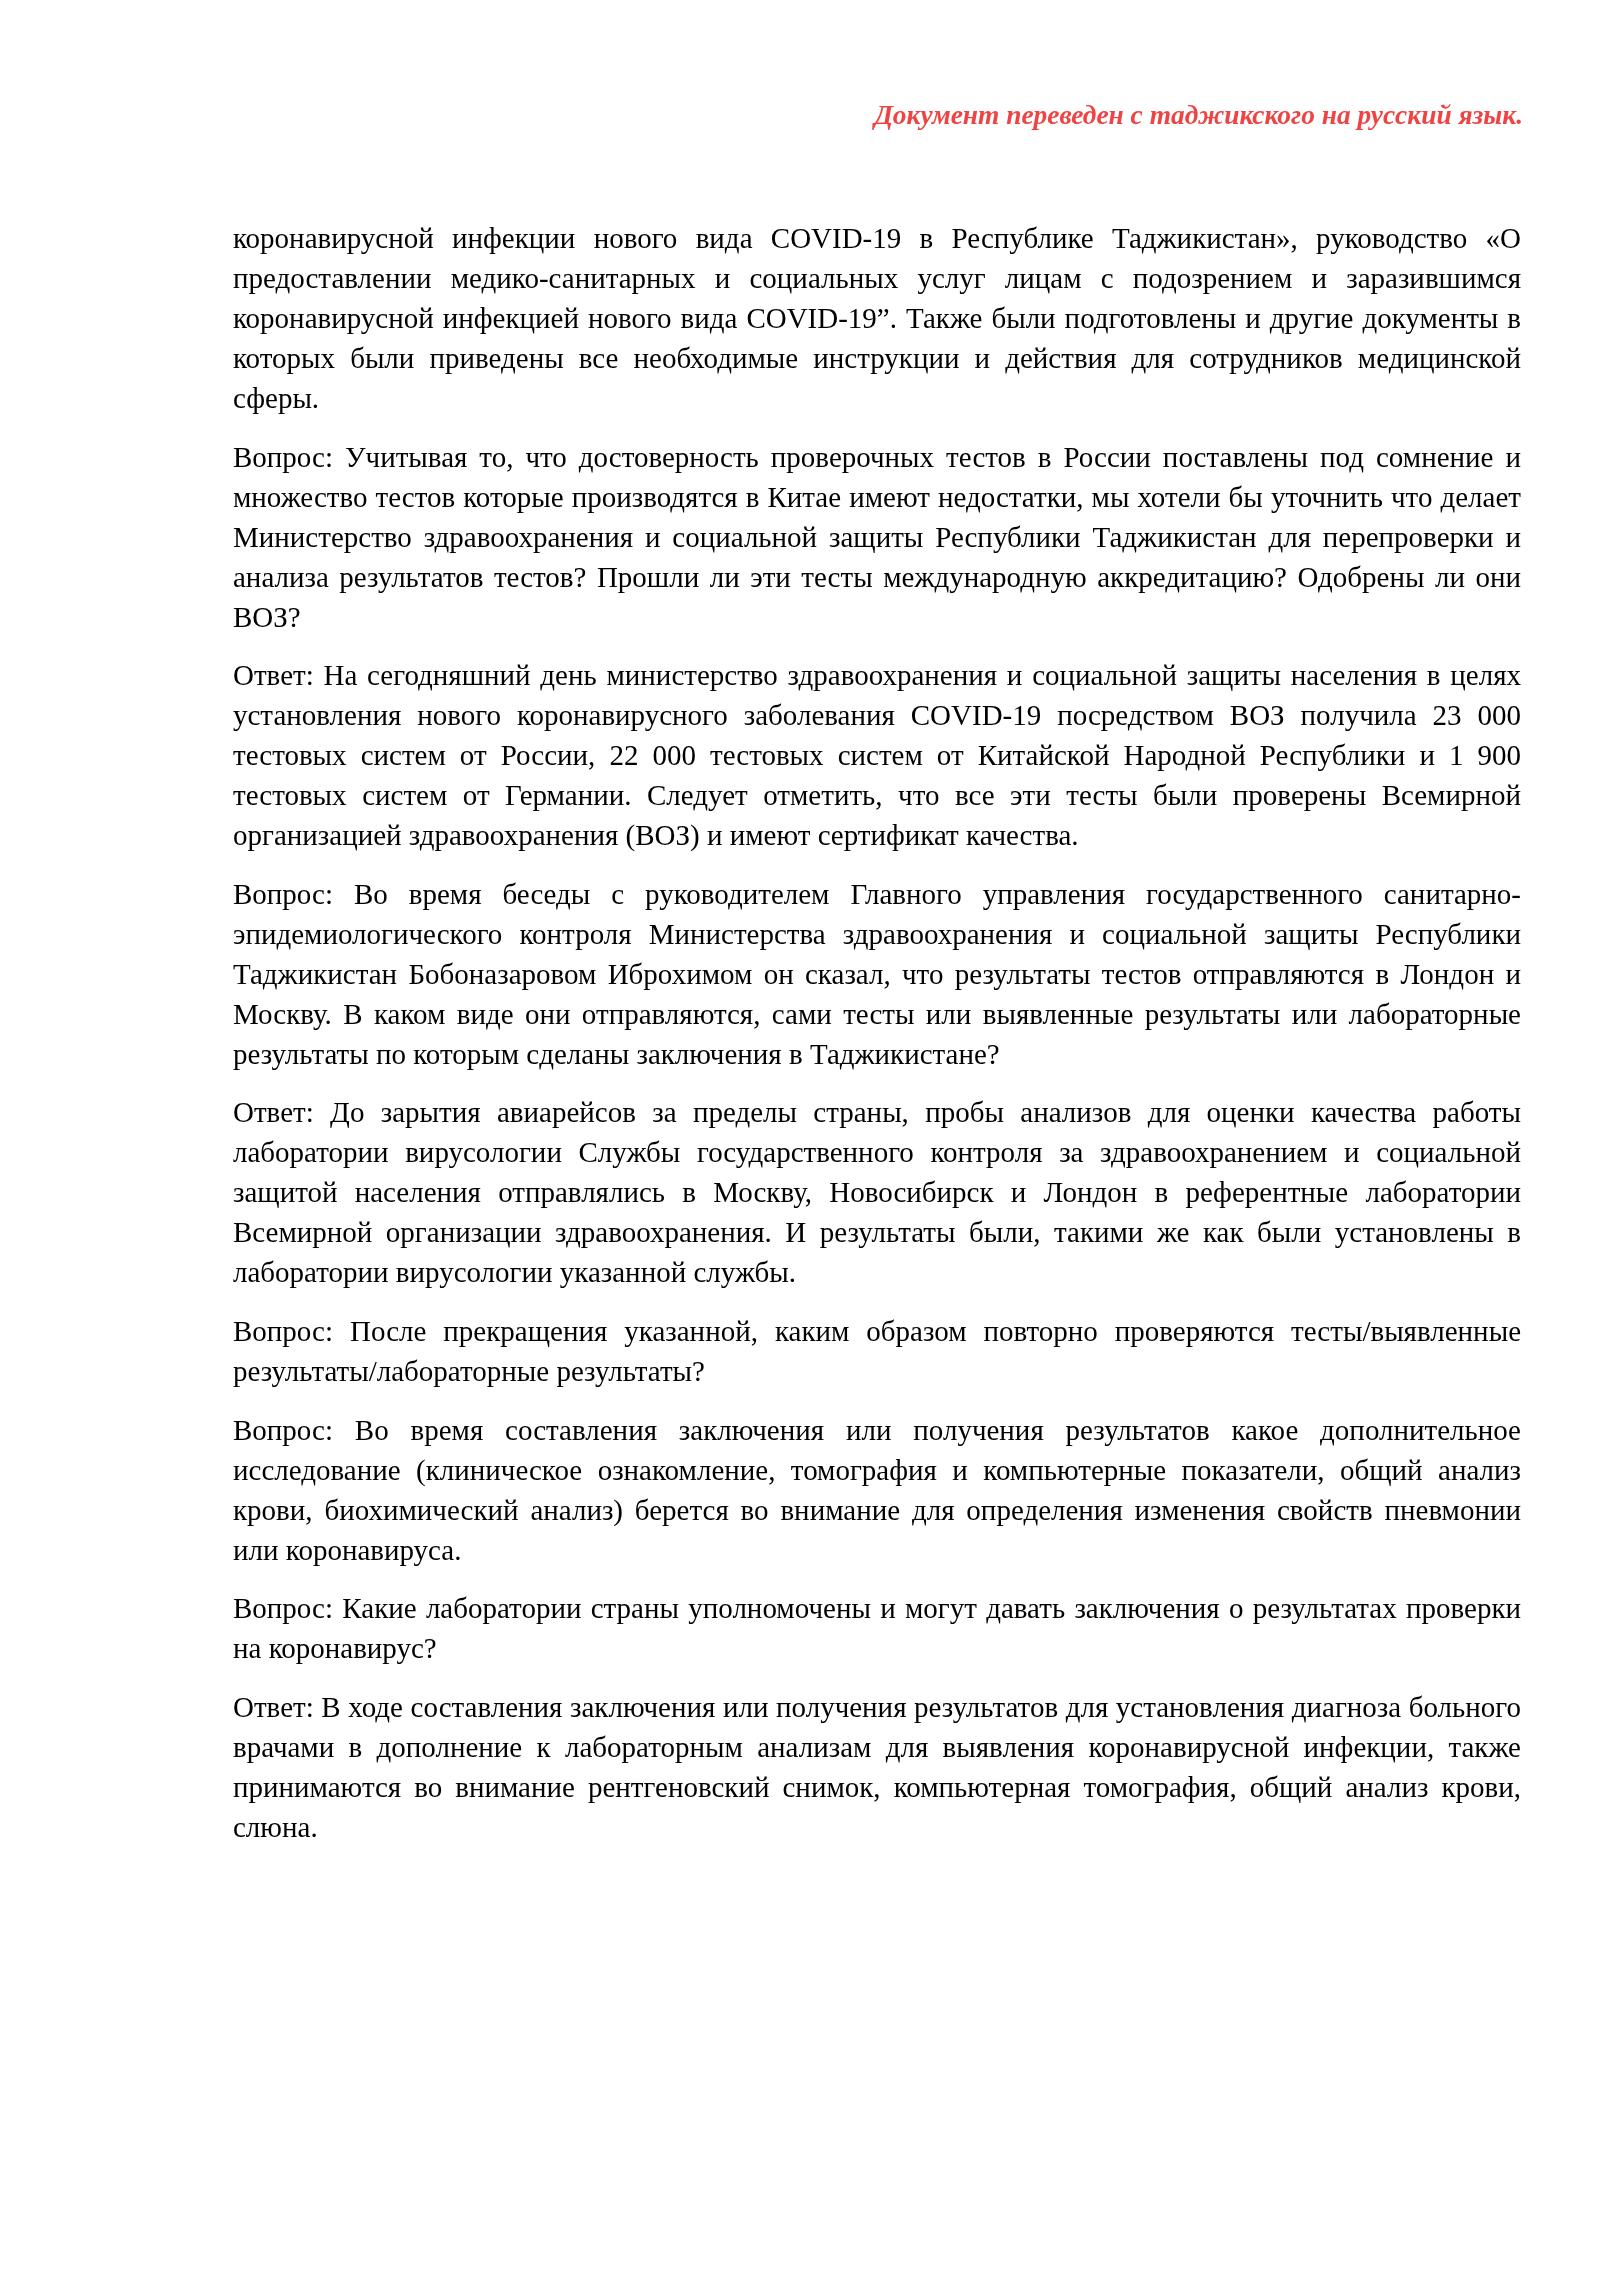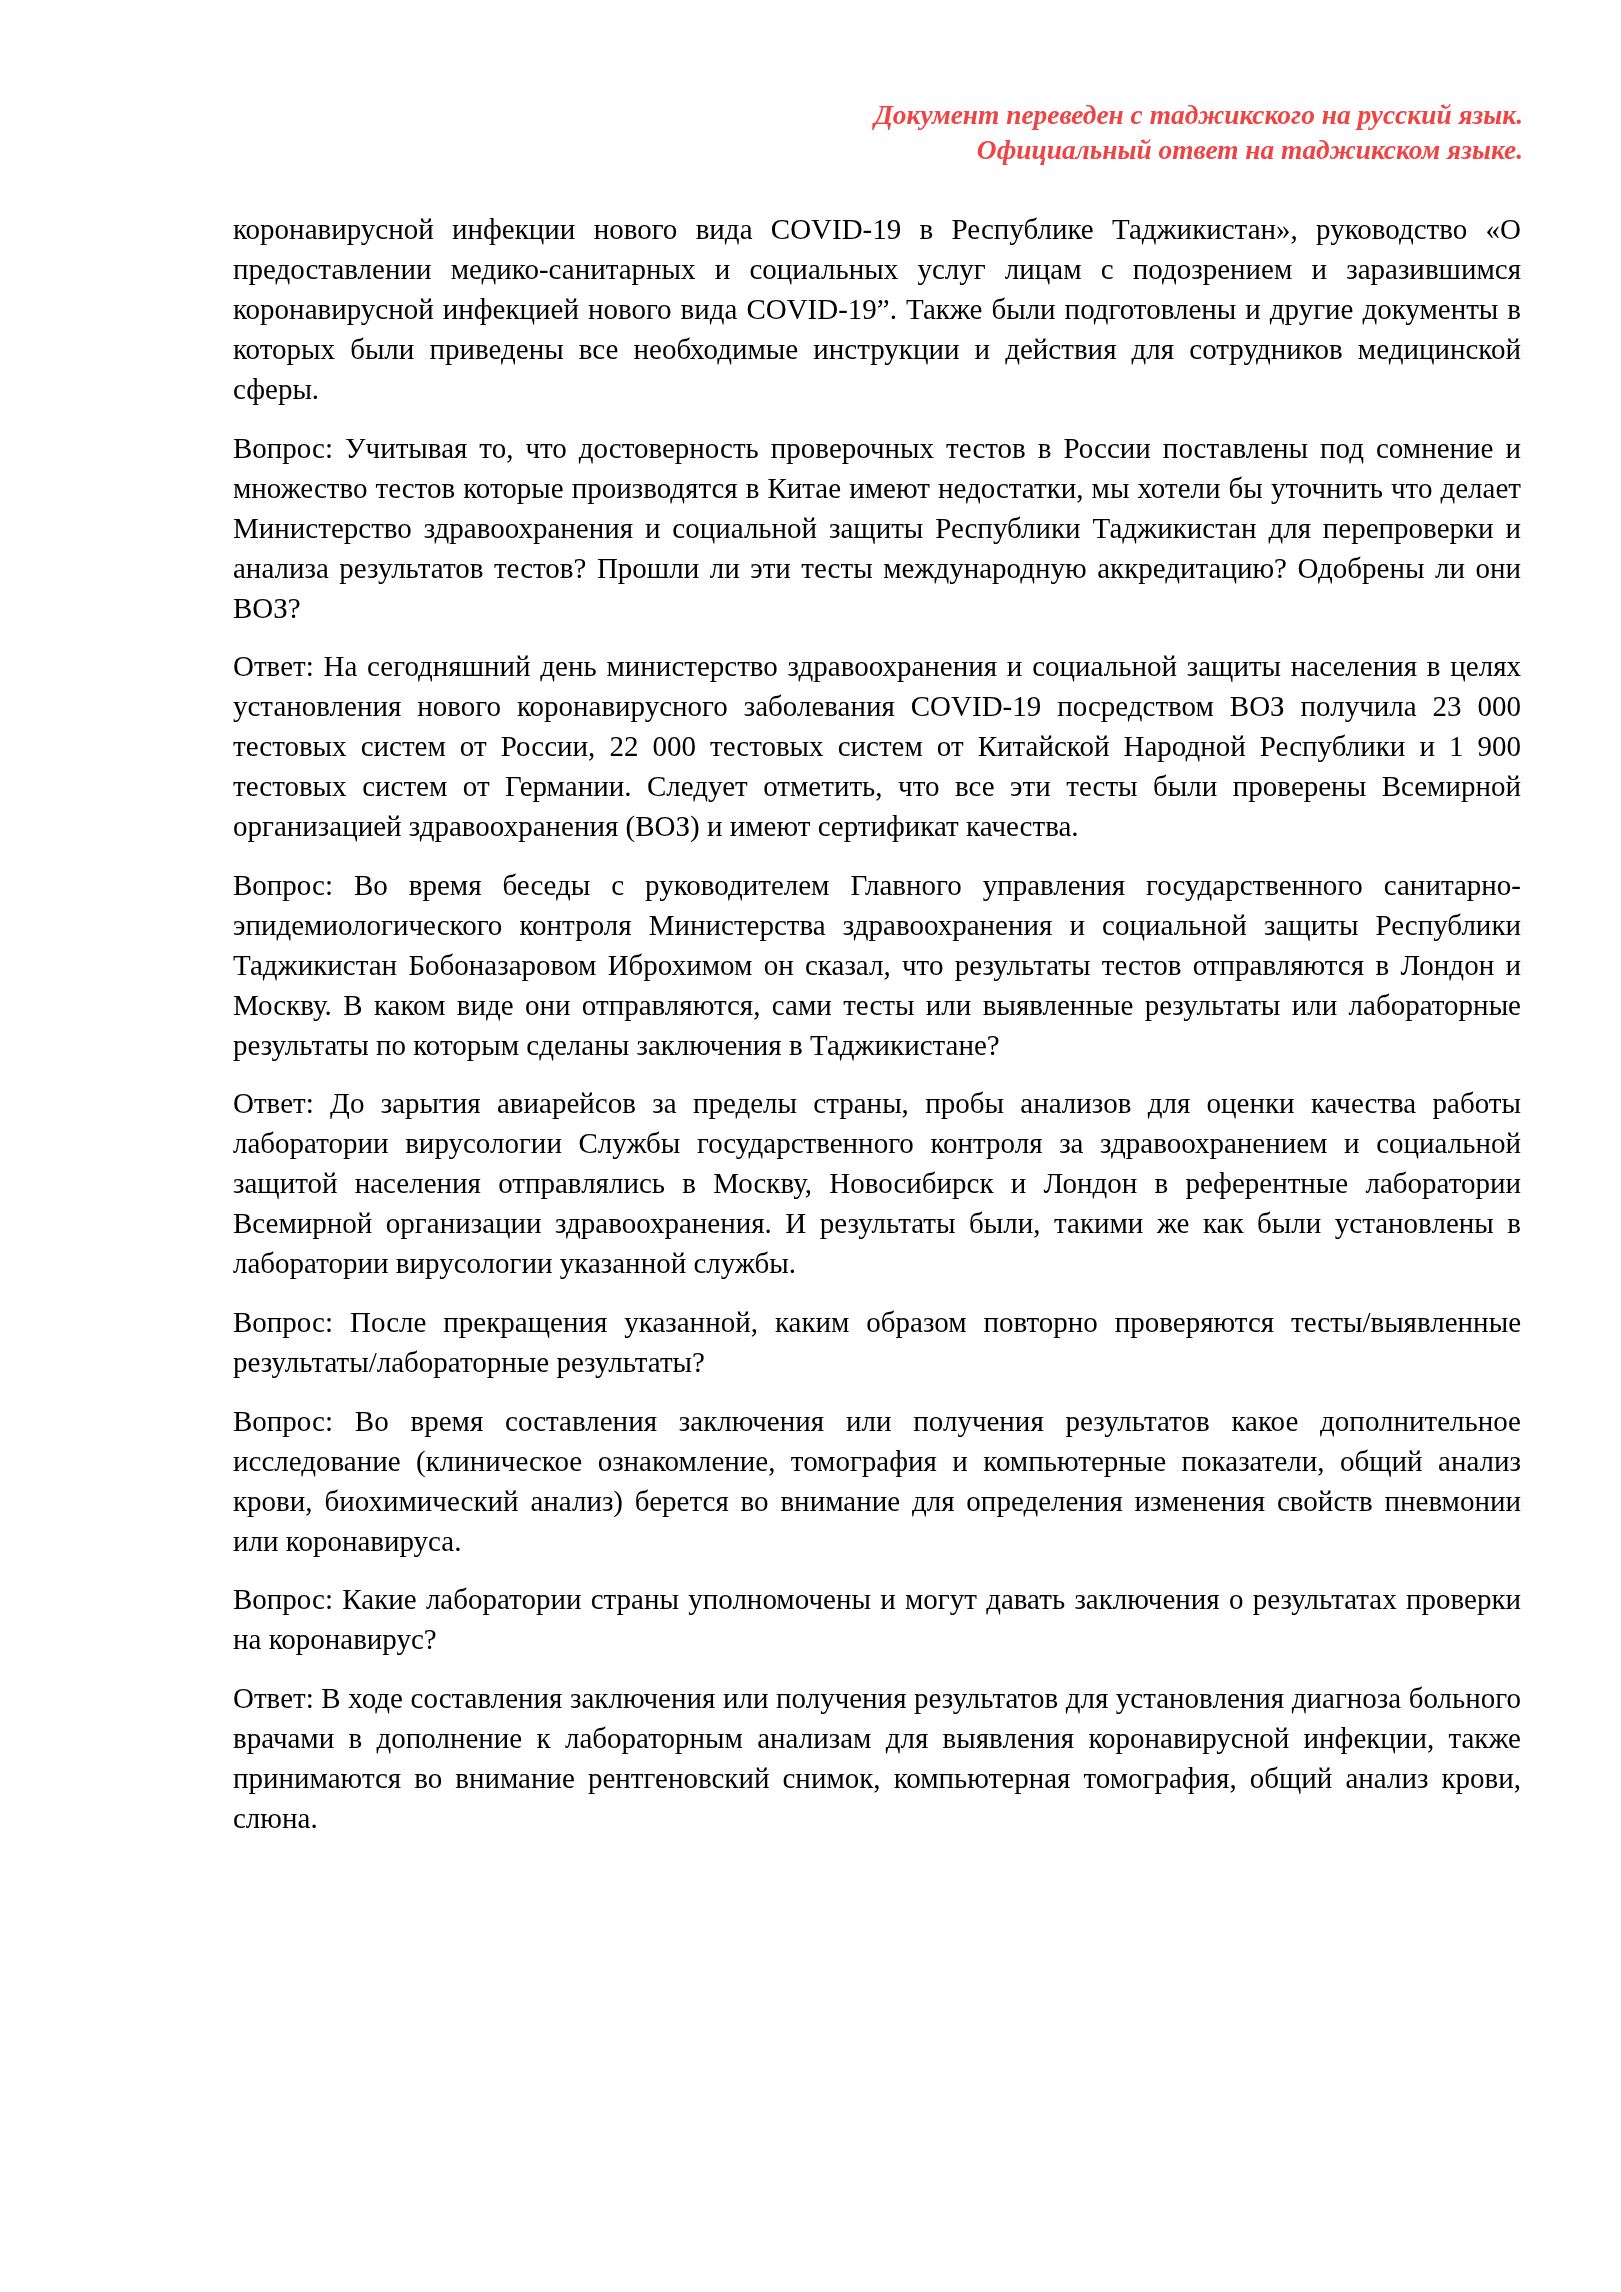--- a/index.html
+++ b/index.html
@@ -23,41 +23,40 @@
     text-align: right;
     color: #ef4444;
     font-style: italic;
     font-weight: bold;
     font-size: 27.4px;
     line-height: 35px;
   }
   .page-header div { white-space: nowrap; }
   .content {
     position: absolute;
-    top: 209px;
+    top: 218px;
     left: 233px;
     width: 1288px;
     font-size: 29px;
     line-height: 40px;
     text-align: justify;
   }
   .para {
     margin: 0 0 18.6px 0;
     text-align: justify;
   }
   .para .label {
     font-weight: normal;
   }
 </style>
 </head>
 <body>
 
 <div class="page-header">
   <div>Документ переведен с таджикского на русский язык.</div>
-  <div>Официальный ответ на таджикском языке.</div>
 </div>
 
 <div class="content">
   <p class="para"><span class="label"></span><span>коронавирусной инфекции нового вида COVID-19 в Республике Таджикистан», руководство «О предоставлении медико-санитарных и социальных услуг лицам с подозрением и заразившимся коронавирусной инфекцией нового вида COVID-19”. Также были подготовлены и другие документы в которых были приведены все необходимые инструкции и действия для сотрудников медицинской сферы.</span></p>
 
   <p class="para"><span class="label">Вопрос:</span><span> Учитывая то, что достоверность проверочных тестов в России поставлены под сомнение и множество тестов которые производятся в Китае имеют недостатки, мы хотели бы уточнить что делает Министерство здравоохранения и социальной защиты Республики Таджикистан для перепроверки и анализа результатов тестов? Прошли ли эти тесты международную аккредитацию? Одобрены ли они ВОЗ?</span></p>
 
   <p class="para"><span class="label">Ответ:</span><span> На сегодняшний день министерство здравоохранения и социальной защиты населения в целях установления нового коронавирусного заболевания COVID-19 посредством ВОЗ получила 23 000 тестовых систем от России, 22 000 тестовых систем от Китайской Народной Республики и 1 900 тестовых систем от Германии. Следует отметить, что все эти тесты были проверены Всемирной организацией здравоохранения (ВОЗ) и имеют сертификат качества.</span></p>
 
   <p class="para"><span class="label">Вопрос:</span><span> Во время беседы с руководителем Главного управления государственного санитарно-эпидемиологического контроля Министерства здравоохранения и социальной защиты Республики Таджикистан Бобоназаровом Иброхимом он сказал, что результаты тестов отправляются в Лондон и Москву. В каком виде они отправляются, сами тесты или выявленные результаты или лабораторные результаты по которым сделаны заключения в Таджикистане?</span></p>

